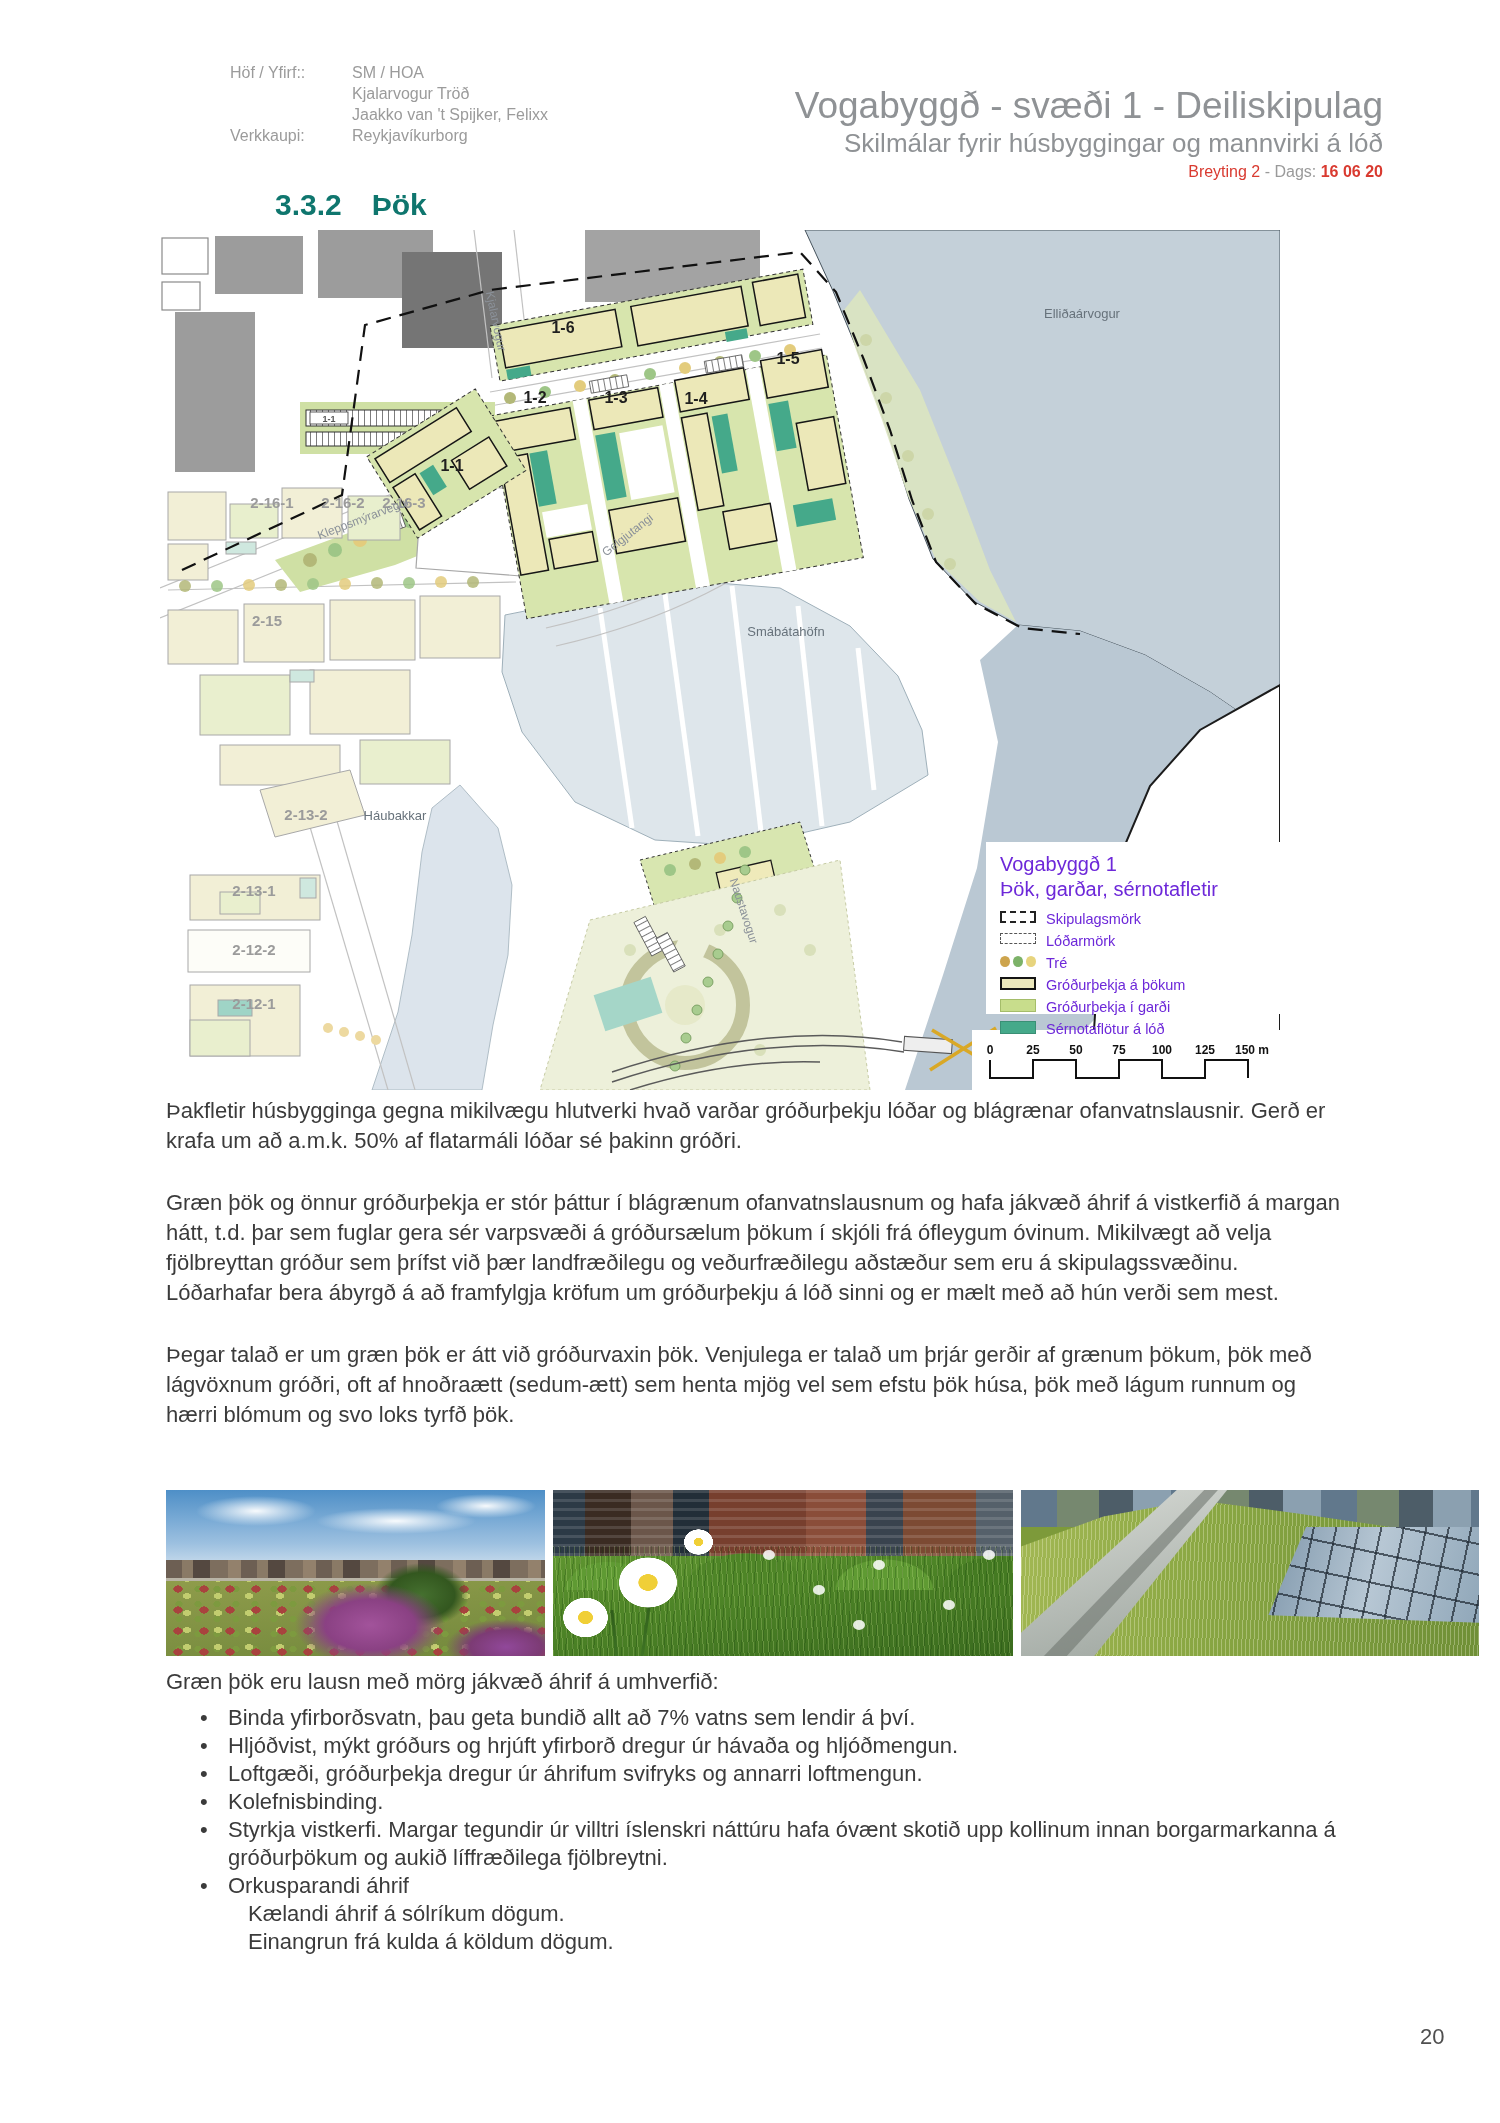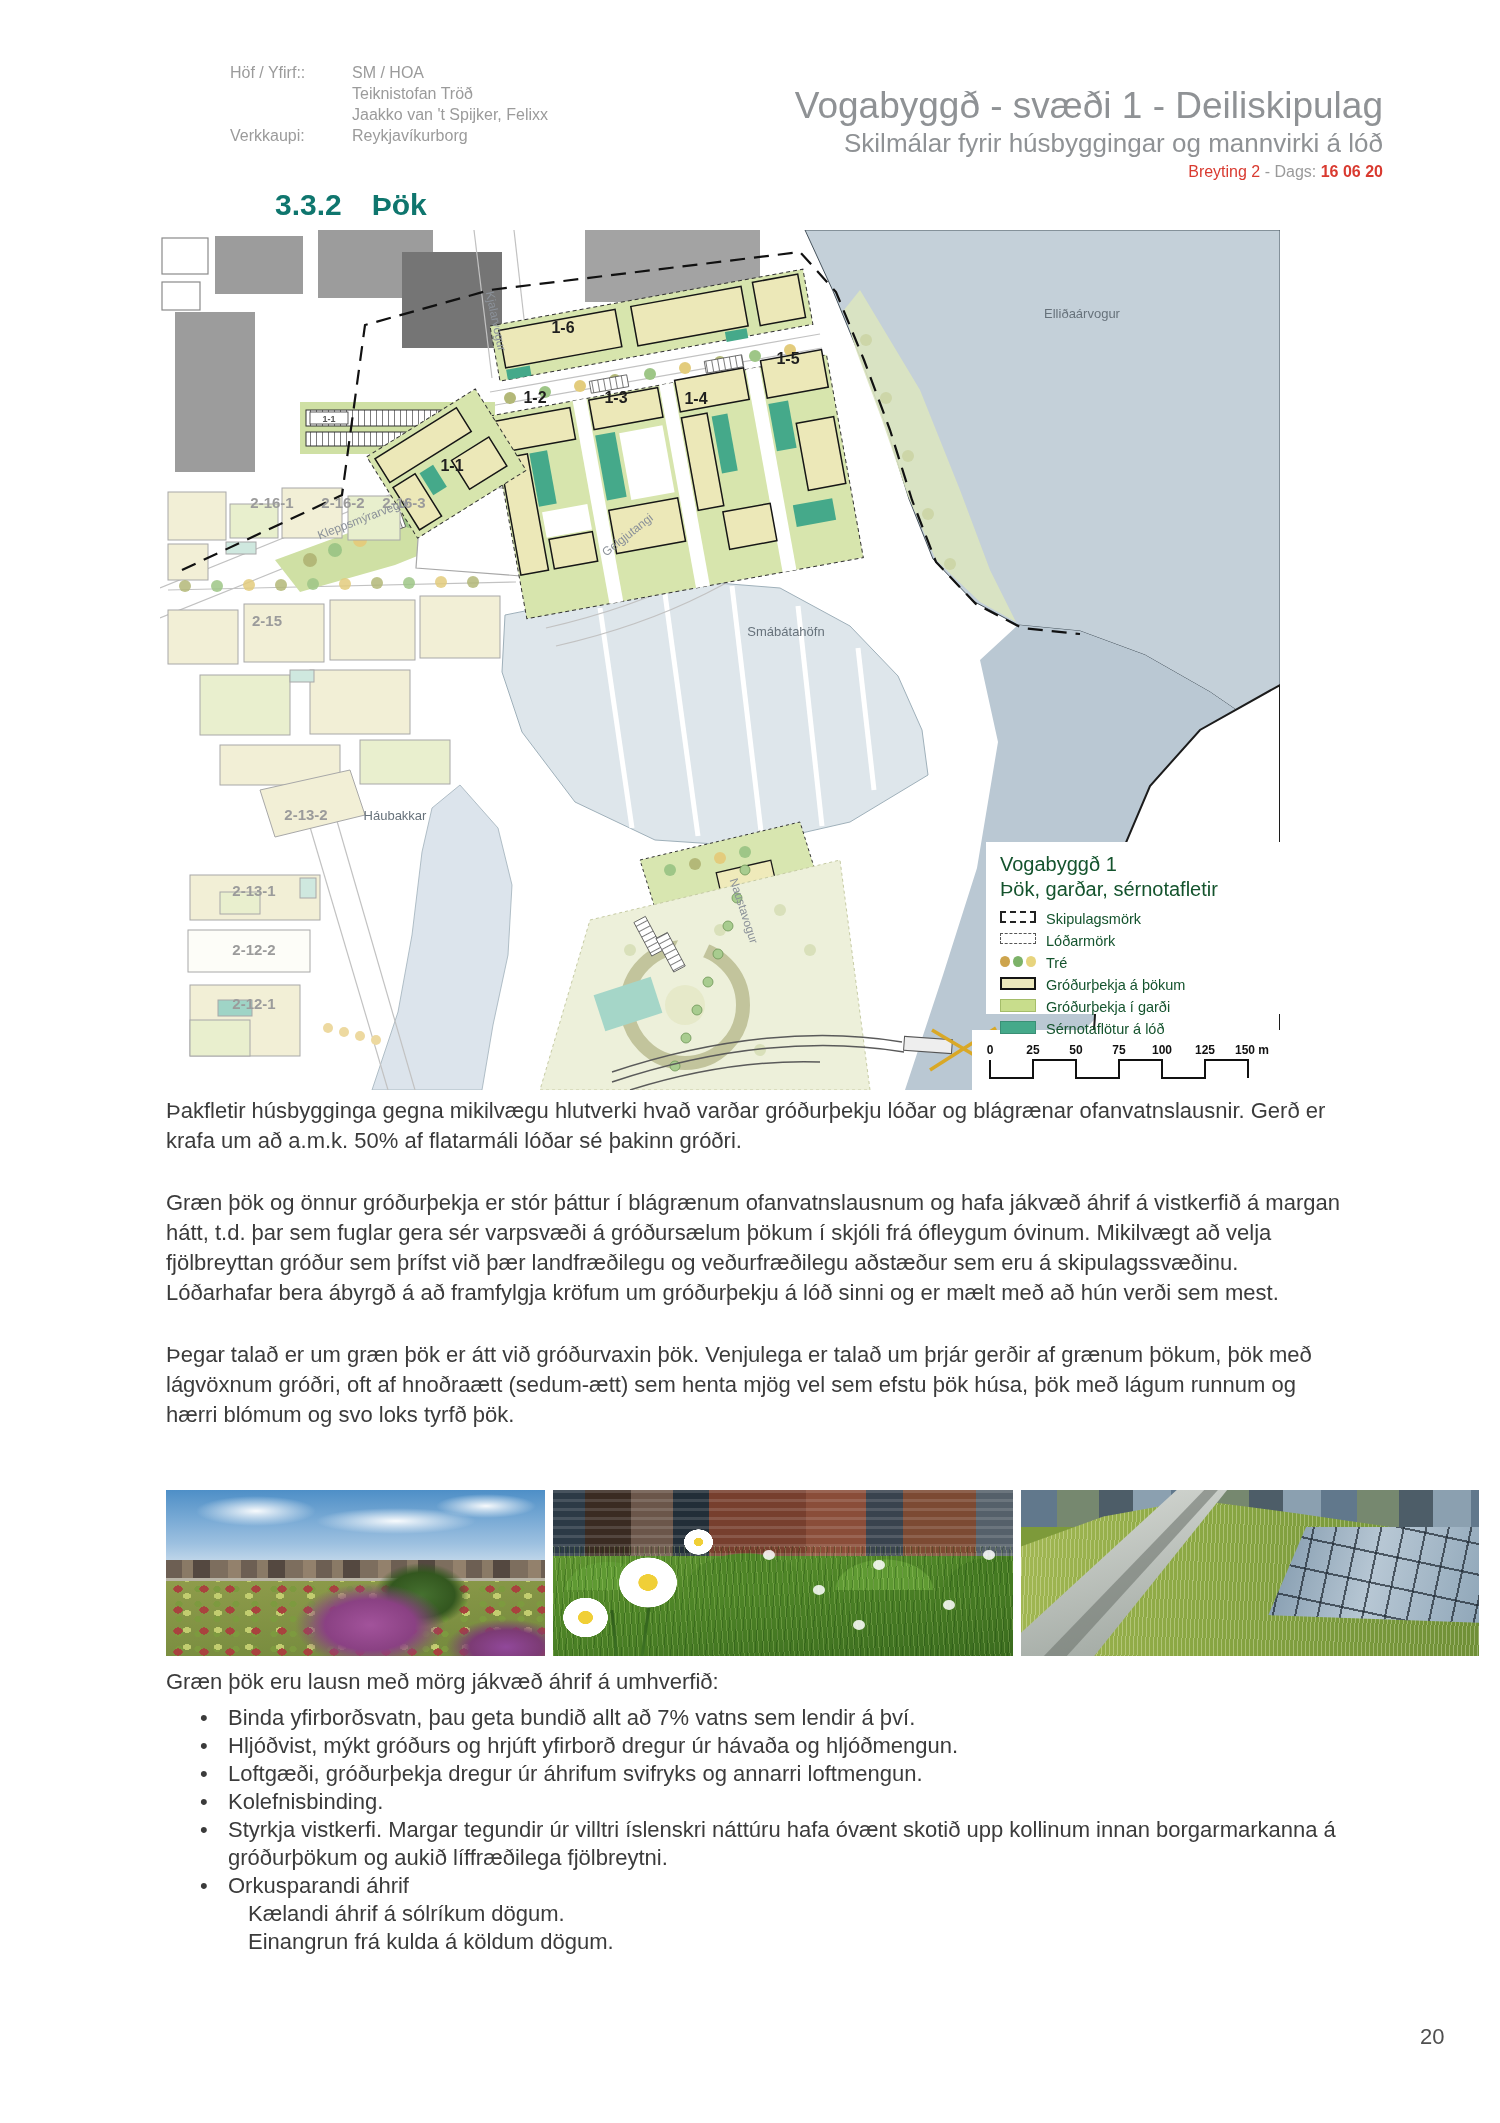--- a/index.html
+++ b/index.html
@@ -26,21 +26,21 @@
   .map svg{position:absolute;left:0;top:0;}
   svg text{font-family:"Liberation Sans","DejaVu Sans",sans-serif;}
   .lot-label{font-size:15px;font-weight:bold;fill:#9b9b9b;text-anchor:middle;}
   .block-label{font-size:16px;font-weight:bold;fill:#1f1f1f;text-anchor:middle;}
   .tiny-label{font-size:9px;font-weight:bold;fill:#555;text-anchor:middle;}
   .place-label{font-size:13px;fill:#67727b;text-anchor:middle;}
   .street-label{font-size:12px;fill:#8b9199;text-anchor:middle;}
   .scale-label{font-size:12px;font-weight:bold;fill:#111;text-anchor:middle;}
 
   .legend{position:absolute;left:826px;top:612px;width:294px;height:172px;background:#fff;
-          padding:10px 14px;box-sizing:border-box;color:#14532d;}
+          padding:10px 14px;box-sizing:border-box;color:#6d28d9;}
   .lg-title{font-size:20px;line-height:25px;}
   .lg-items{margin-top:9px;}
   .lg-row{display:flex;align-items:flex-start;gap:10px;height:22px;}
   .lg-row .lbl{font-size:14.5px;}
   .sw{width:36px;height:13px;flex:0 0 auto;box-sizing:border-box;}
   .sw-dash-long{height:12px;border:2px dashed #222;background:#fff;}
   .sw-dash-fine{height:11px;border:1.5px dashed #555;background:#fff;}
   .sw-dots{display:flex;gap:3px;align-items:center;border:none;height:13px;}
   .dot{width:11px;height:11px;border-radius:50%;}
   .dot1{background:#cda44d;}.dot2{background:#7cb268;}.dot3{background:#e7d47e;}
@@ -119,21 +119,21 @@
 
   <div class="meta">
     <div class="meta-col1">
       <div>Höf / Yfirf::</div>
       <div></div>
         <div></div>
       <div>Verkkaupi:</div>
     </div>
     <div class="meta-col2">
       <div>SM / HOA</div>
-      <div>Teiknistofan Tröð</div>
+      <div>Kjalarvogur Tröð</div>
       <div>Jaakko van 't Spijker, Felixx</div>
       <div>Reykjavíkurborg</div>
     </div>
   </div>
 
   <div class="title-block">
     <div class="doc-title">Vogabyggð - svæði 1 - Deiliskipulag</div>
     <div class="doc-subtitle">Skilmálar fyrir húsbyggingar og mannvirki á lóð</div>
     <div class="doc-revision">
       <span class="rev-red">Breyting 2</span><span class="rev-gray"> - Dags: </span><span class="rev-red bold">16 06 20</span>

